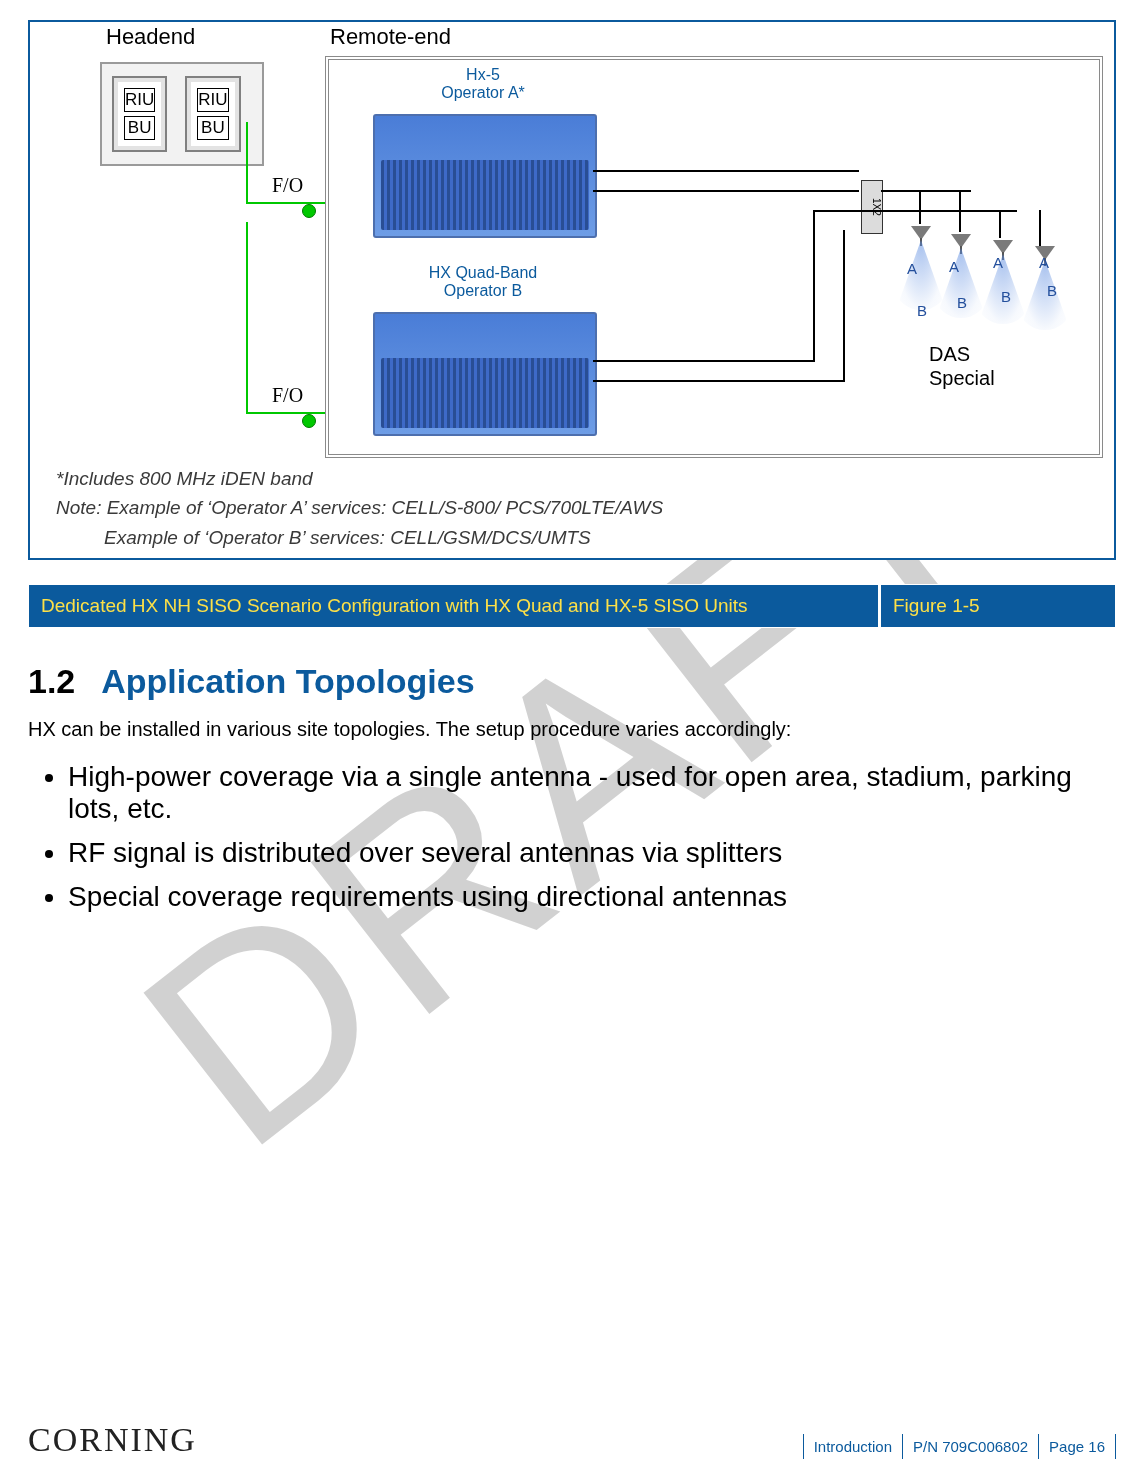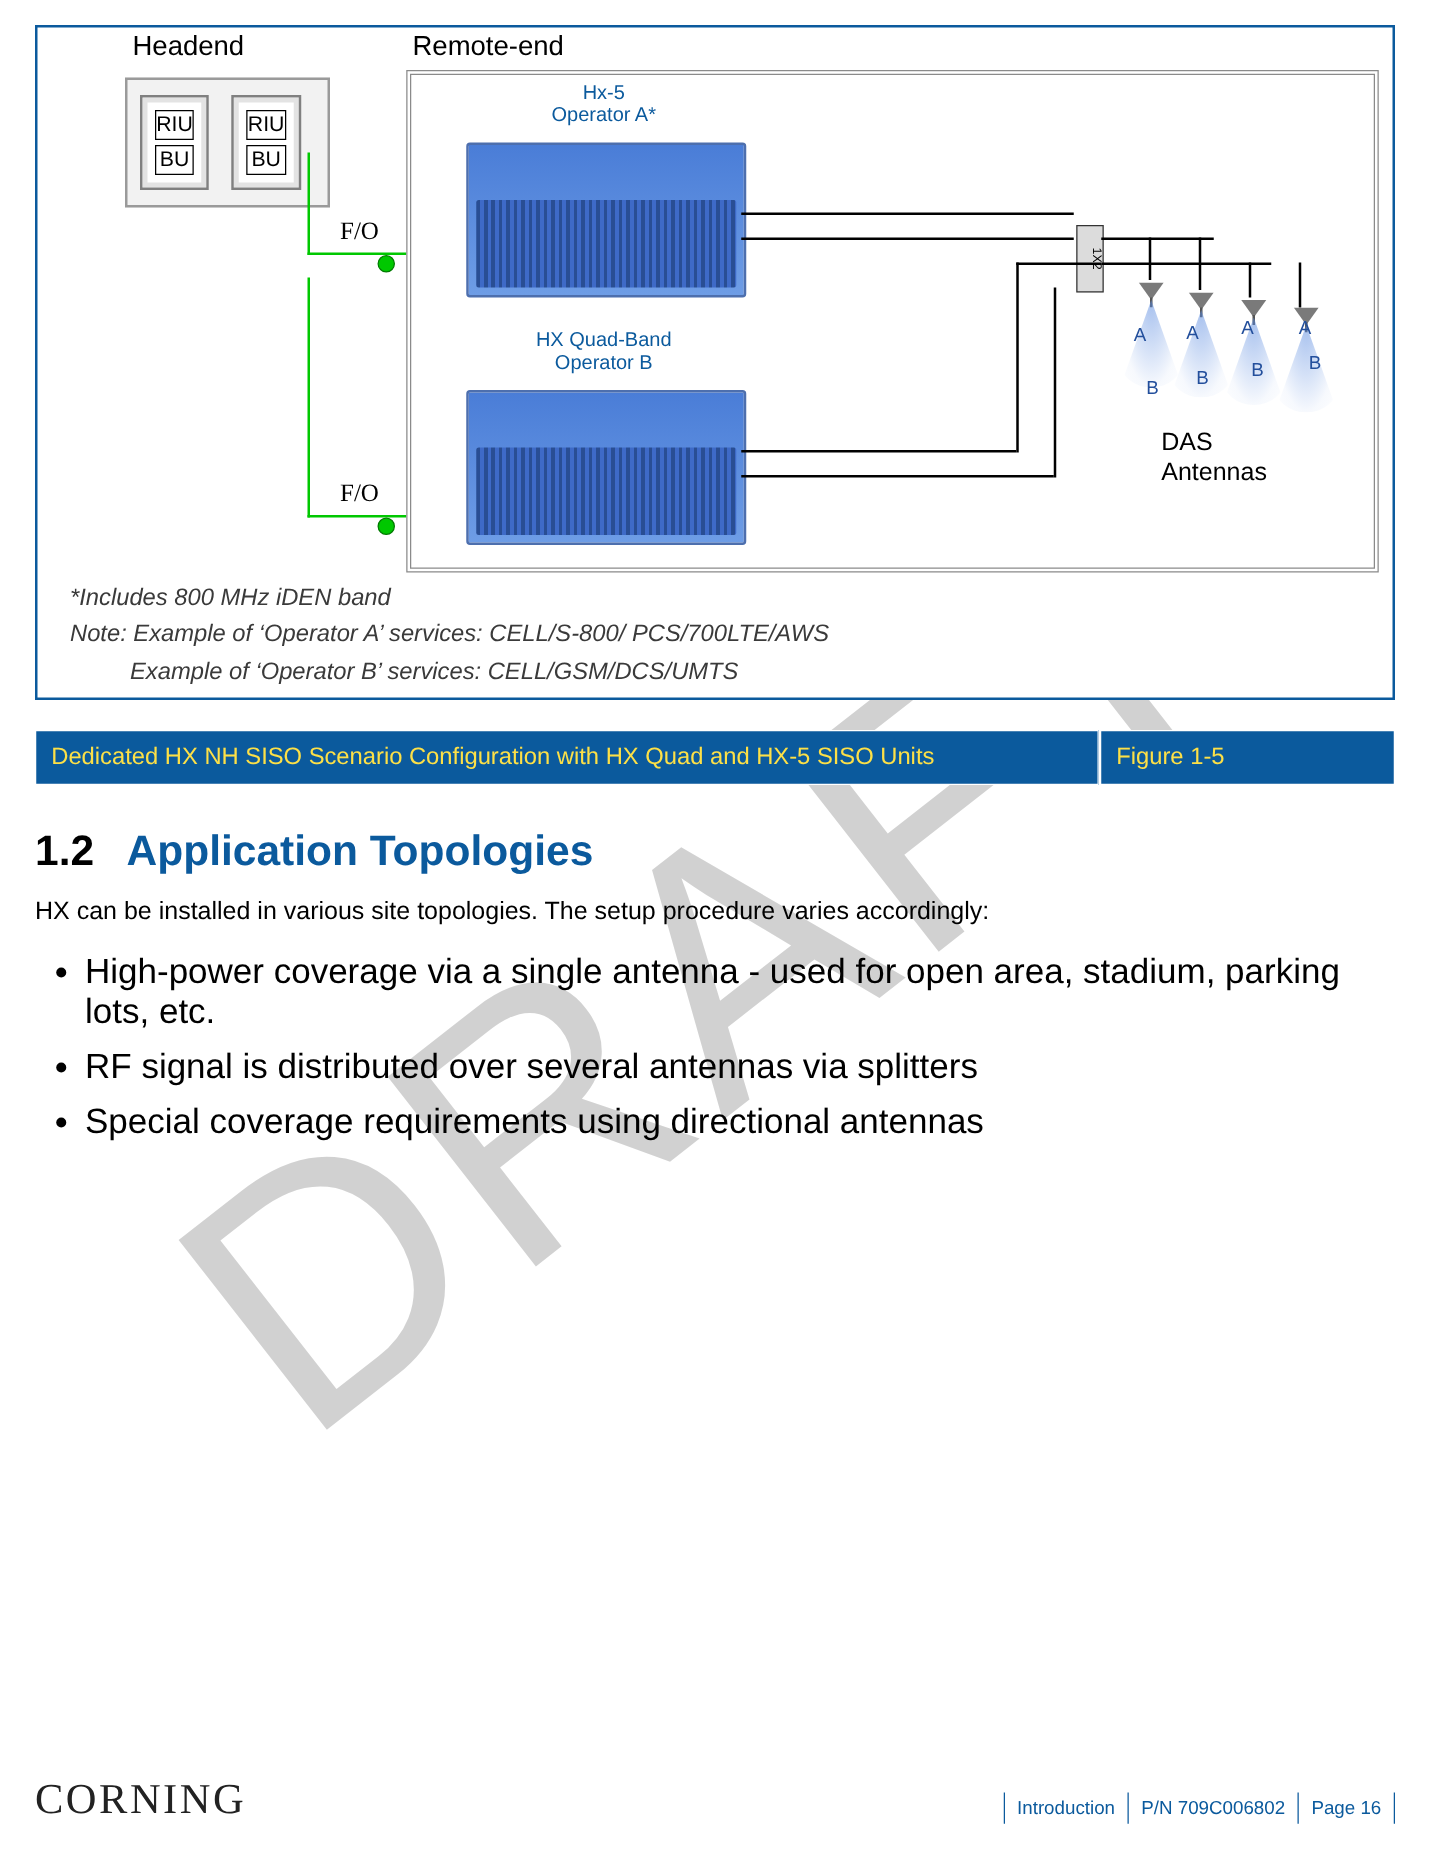--- a/index.html
+++ b/index.html
@@ -347,21 +347,21 @@
                   <rect x="11" y="12" width="2" height="8" fill="#555"></rect>
                 </svg>
             </div>
             <div class="beam" style="left:121px; top:50px;"></div>
             <div class="beam-label" style="left:140px; top:44px;">A</div>
             <div class="beam-label" style="left:148px; top:72px;">B</div>
           </div>
 
           <div class="das-label">
             <span>DAS</span><br>
-            <span>Antennas</span>
+            <span>Special</span>
           </div>
         </div>
 
         <div class="notes" style="position:absolute; left:0; top:432px; right:0;">
           <div>*Includes 800 MHz iDEN band</div>
           <div>Note: Example of ‘Operator A’ services:  CELL/S-800/ PCS/700LTE/AWS</div>
           <div style="padding-left:48px;">Example of ‘Operator B’ services:  CELL/GSM/DCS/UMTS</div>
         </div>
       </div>
     </div>

